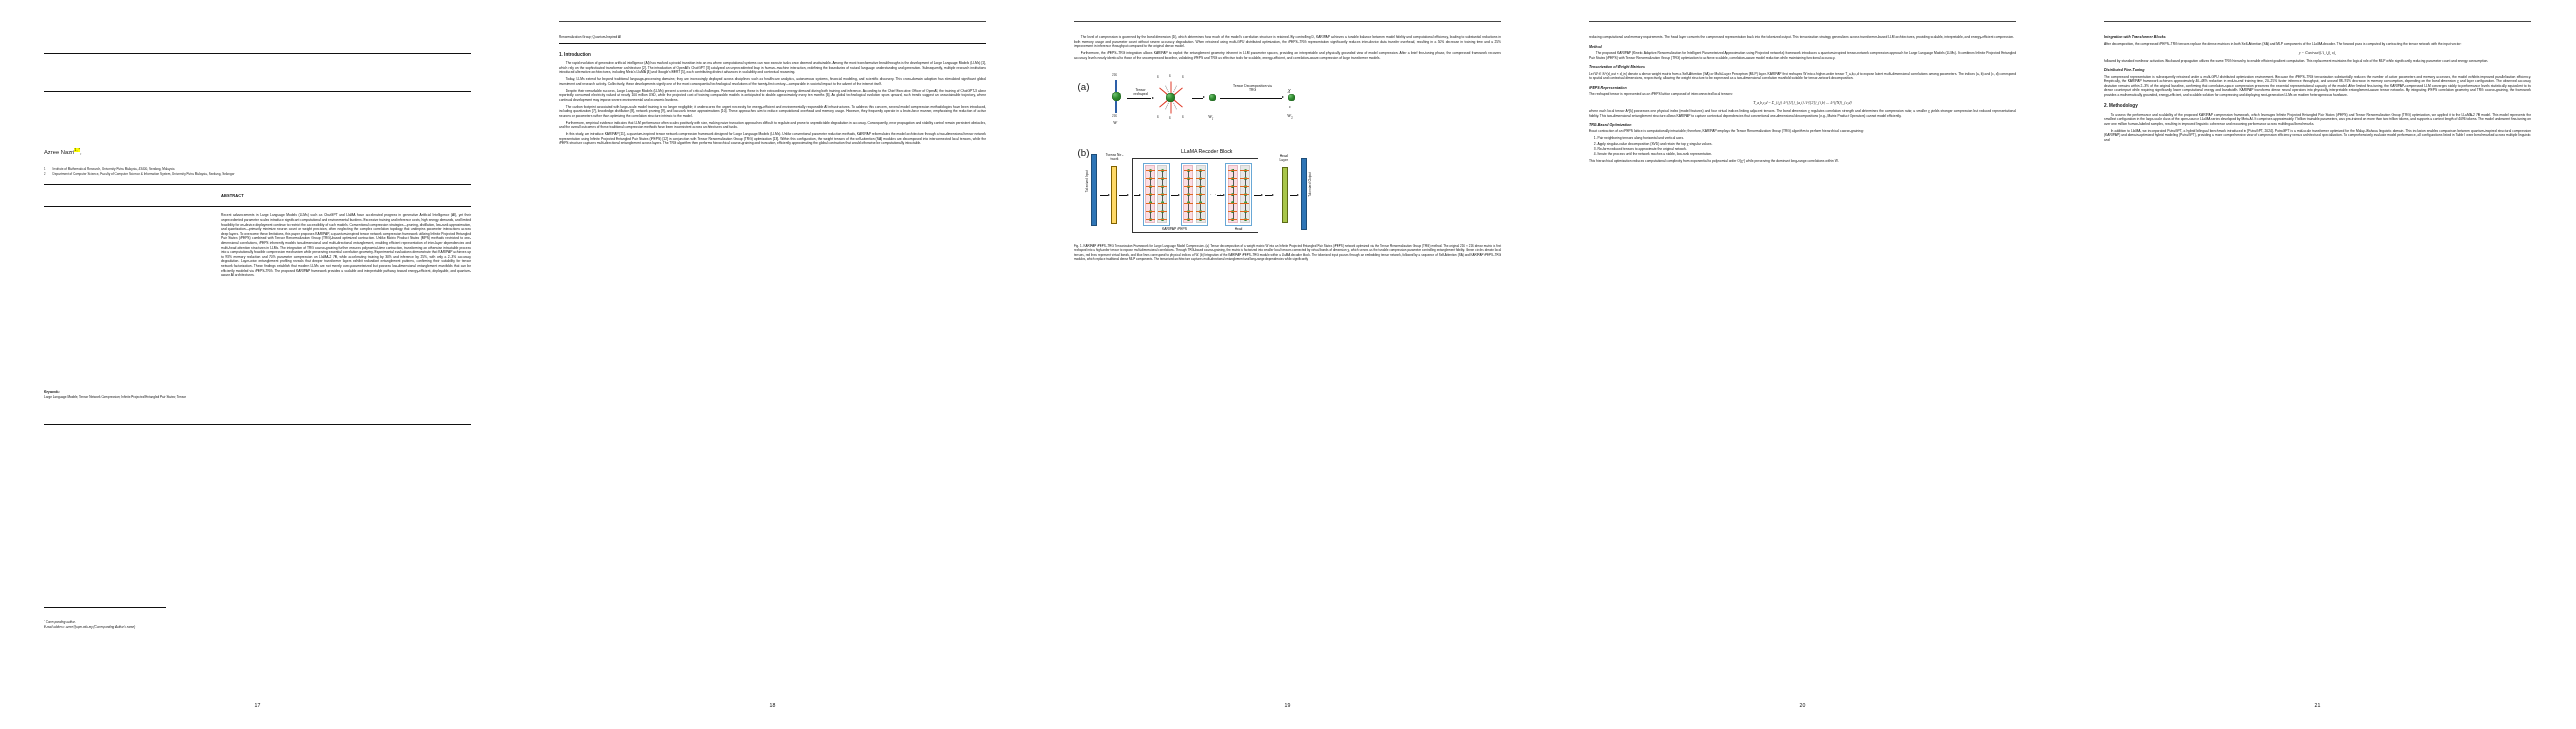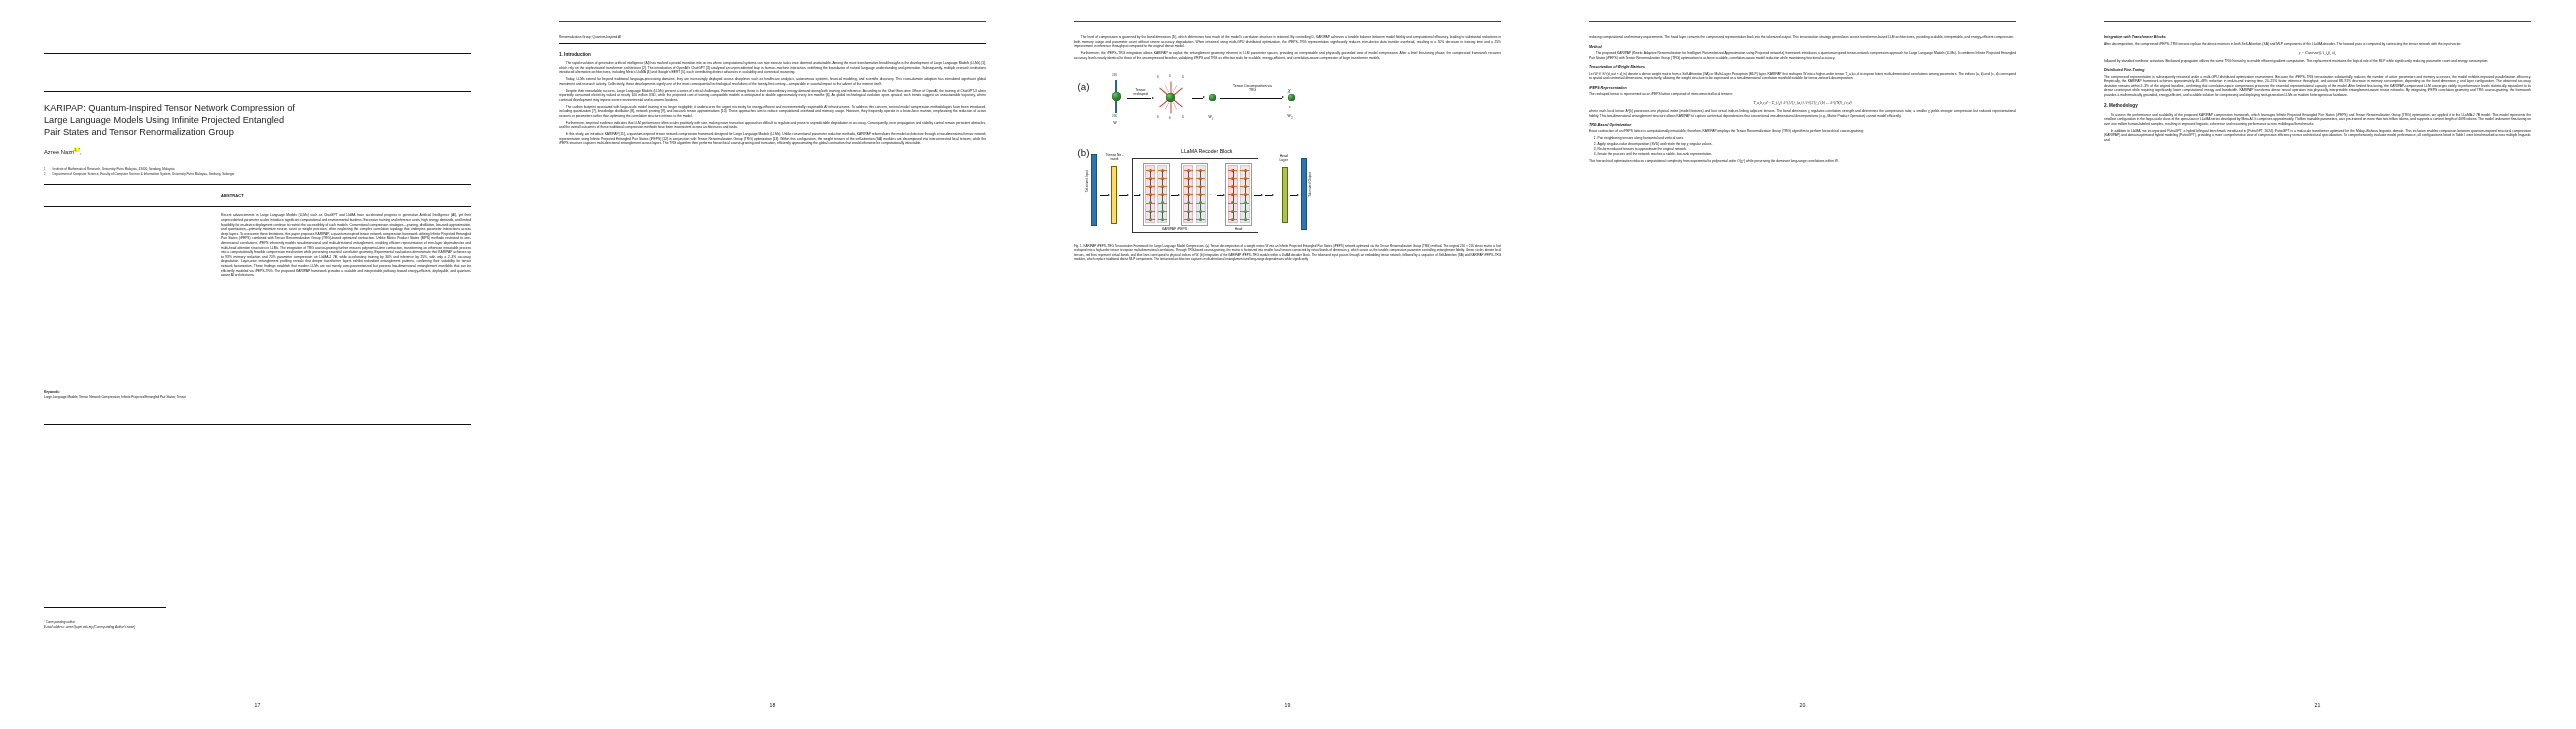--- a/index.html
+++ b/index.html
@@ -221,25 +221,20 @@
 </head>
 <body>
 
 <div id="viewer">
 
   <div class="page">
     <div class="page-inner">
       <div class="p1-top-rule rule-thick"></div>
       <div class="p1-mid-rule rule-thick"></div>
 
-      <div class="p1-title">
-        <div>KARIPAP: Quantum-Inspired Tensor Network Compression of</div>
-        <div>Large Language Models Using Infinite Projected Entangled</div>
-        <div>Pair States and Tensor Renormalization Group</div>
-      </div>
 
       <div class="p1-author"><span>Azree Nazri</span><sup class="hl">1, *</sup><span>,</span></div>
 
       <div class="p1-affils">
         <div class="aff">
           <span class="num">1</span>
           <span>Institute of Mathematical Research, University Putra Malaysia, 43400, Serdang, Malaysia</span>
         </div>
         <div class="aff">
           <span class="num">2</span>

